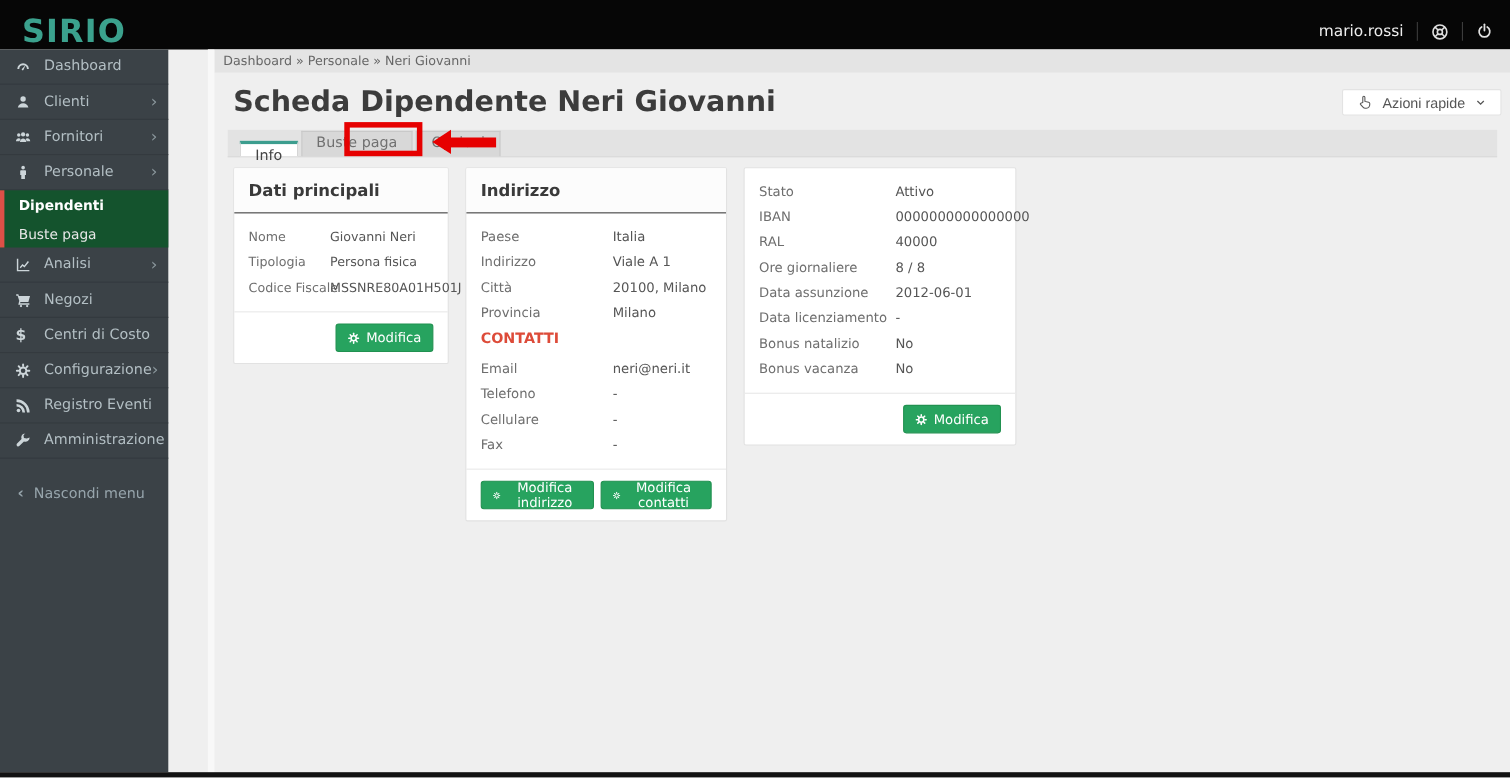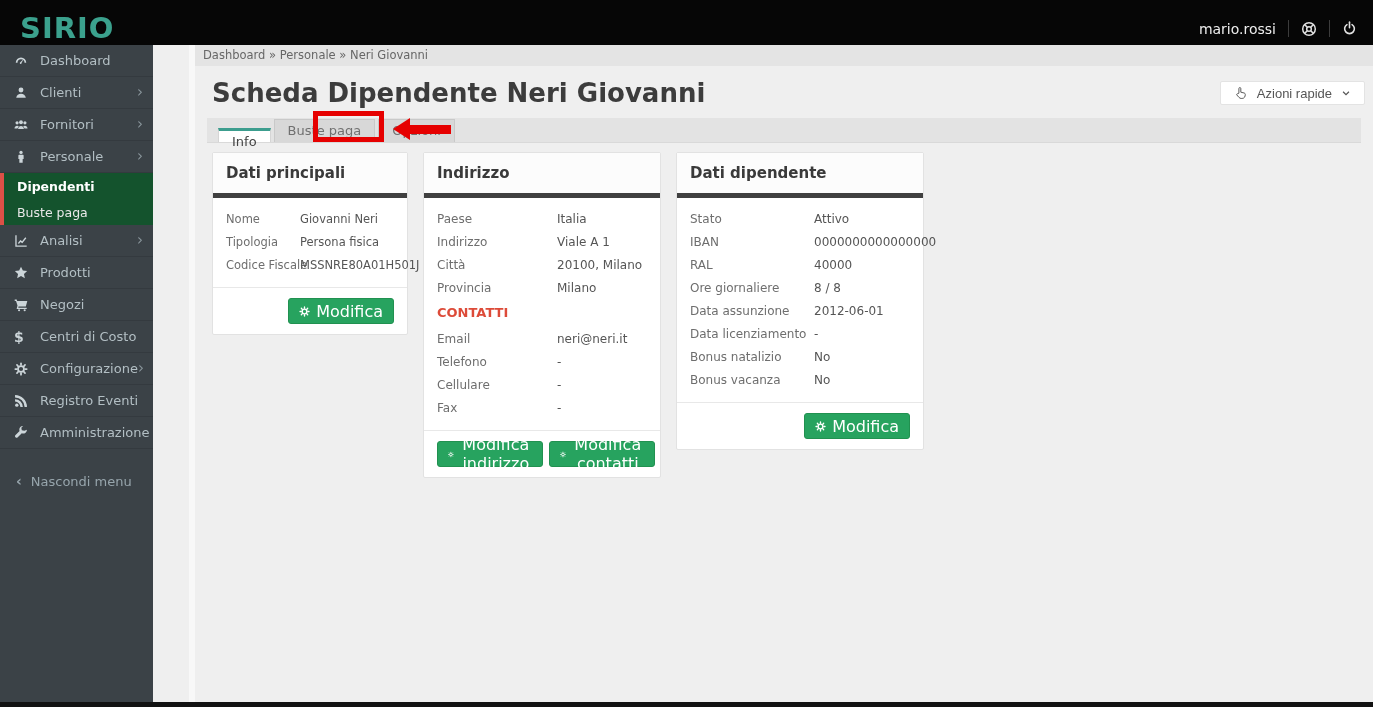--- a/index.html
+++ b/index.html
@@ -48,32 +48,32 @@
   .tab.active { background:#fff; color:#444; border-top:3px solid #3c9d8e; height:14px; line-height:21px; border-left-color:#d5d5d5; border-right-color:#d5d5d5; }
   .annotation-box { position:absolute; left:106px; top:-7px; width:71px; height:31px; border:5px solid #e60000; z-index:5; pointer-events:none; }
   .annotation-arrow { position:absolute; left:186px; top:0; display:flex; align-items:center; z-index:5; pointer-events:none; }
   .arrow-head { width:0; height:0; border-top:11px solid transparent; border-bottom:11px solid transparent; border-right:17px solid #e60000; }
   .arrow-shaft { width:41px; height:9px; background:#e60000; }
 
   
   .panels { display:flex; gap:15px; padding:9px 12px 0 17px; align-items:flex-start; }
   .panel { background:#fff; border:1px solid #e2e2e2; border-radius:2px; }
   .p1 { width:196px; } .p2 { width:238px; } .p3 { width:248px; }
-  .panel-h { padding:11px 13px; font-size:15px; font-weight:bold; color:#3a3a3a; background:#fcfcfc; border-bottom:5px solid #404040; }
+  .panel-h { padding:11px 13px; font-size:15px; font-weight:bold; color:#3a3a3a; background:#fcfcfc; border-bottom:1px solid #404040; }
   .panel-b { padding:15px 13px 5px; }
   .prow { display:flex; margin-bottom:10px; font-size:12px; line-height:13px; white-space:nowrap; }
   .prow .lbl { color:#6e6e6e; flex:none; }
   .prow .val { color:#555; }
   .p1 .lbl { width:74px; } .p1 .prow { font-size:11.5px; }
   .p2 .lbl { width:120px; }
   .p3 .lbl { width:124px; }
   .section-title { color:#dd4b39; font-weight:bold; font-size:13px; margin:3px 0 13px; }
   .panel-f { border-top:1px solid #e8e8e8; padding:10px 13px; display:flex; gap:6px; }
   .fright { justify-content:flex-end; }
-  .btn-green { background:#27a35f; border:1px solid #219150; color:#fff; font-size:16px; padding:0 10px; height:26px; border-radius:3px; display:inline-flex; align-items:center; gap:6px; cursor:pointer; font-family:inherit; }
+  .btn-green { background:#27a35f; border:1px solid #219150; color:#fff; font-size:12px; padding:0 10px; height:26px; border-radius:3px; display:inline-flex; align-items:center; gap:6px; cursor:pointer; font-family:inherit; }
   .btn-green svg { width:11px; height:11px; display:block; }
 </style>
 </head>
 <body>
 
 <div class="screen">
 
   <header class="topbar">
     <div class="logo">SIRIO</div>
     <div class="userarea">
@@ -157,28 +157,20 @@
       </div>
       <div class="nav-item">
         <span class="nico">
             <svg viewBox="0 0 16 16">
               <path d="M1.5 1.5H3v11.5h11.5v1.5H1.5z"></path>
               <path d="M4.5 10.2 7.3 6.8l2 1.6 3.6-4.6 1.2 1-4.6 5.8-2-1.6-2 2.4z"></path>
             </svg>
           </span>
         <span class="nlabel">Analisi</span>
         <span class="chev">›</span>
-      </div>
-      <div class="nav-item">
-        <span class="nico">
-            <svg viewBox="0 0 16 16">
-              <path d="M8 .8l2.1 4.4 4.9.6-3.6 3.3 1 4.8L8 11.5l-4.4 2.4 1-4.8L1 5.8l4.9-.6z"></path>
-            </svg>
-          </span>
-        <span class="nlabel">Prodotti</span>
       </div>
       <div class="nav-item">
         <span class="nico">
             <svg viewBox="0 0 16 16">
               <path d="M.8 1.8h2.3l.5 1.7h11.6l-1.7 6.3H5.2l-.3 1.2h9.6v1.5H3l1-4-1.7-5.2H.8z"></path>
               <circle cx="5.8" cy="14" r="1.2"></circle>
               <circle cx="12.2" cy="14" r="1.2"></circle>
             </svg>
           </span>
         <span class="nlabel">Negozi</span>
@@ -368,21 +360,20 @@
                     <line x1="3.4" y1="12.6" x2="4.6" y2="11.4"></line>
                   </g>
                   <circle cx="8" cy="8" r="3.4" fill="none" stroke="currentColor" stroke-width="2"></circle>
                 </svg>
               <span>Modifica contatti</span>
             </button>
           </div>
         </section>
 
         <section class="panel p3">
-          <div class="panel-h">Dati dipendente</div>
           <div class="panel-b">
             <div class="prow">
                 <span class="lbl">Stato</span>
                 <span class="val">Attivo</span>
               </div>
             <div class="prow">
                 <span class="lbl">IBAN</span>
                 <span class="val">0000000000000000</span>
               </div>
             <div class="prow">

